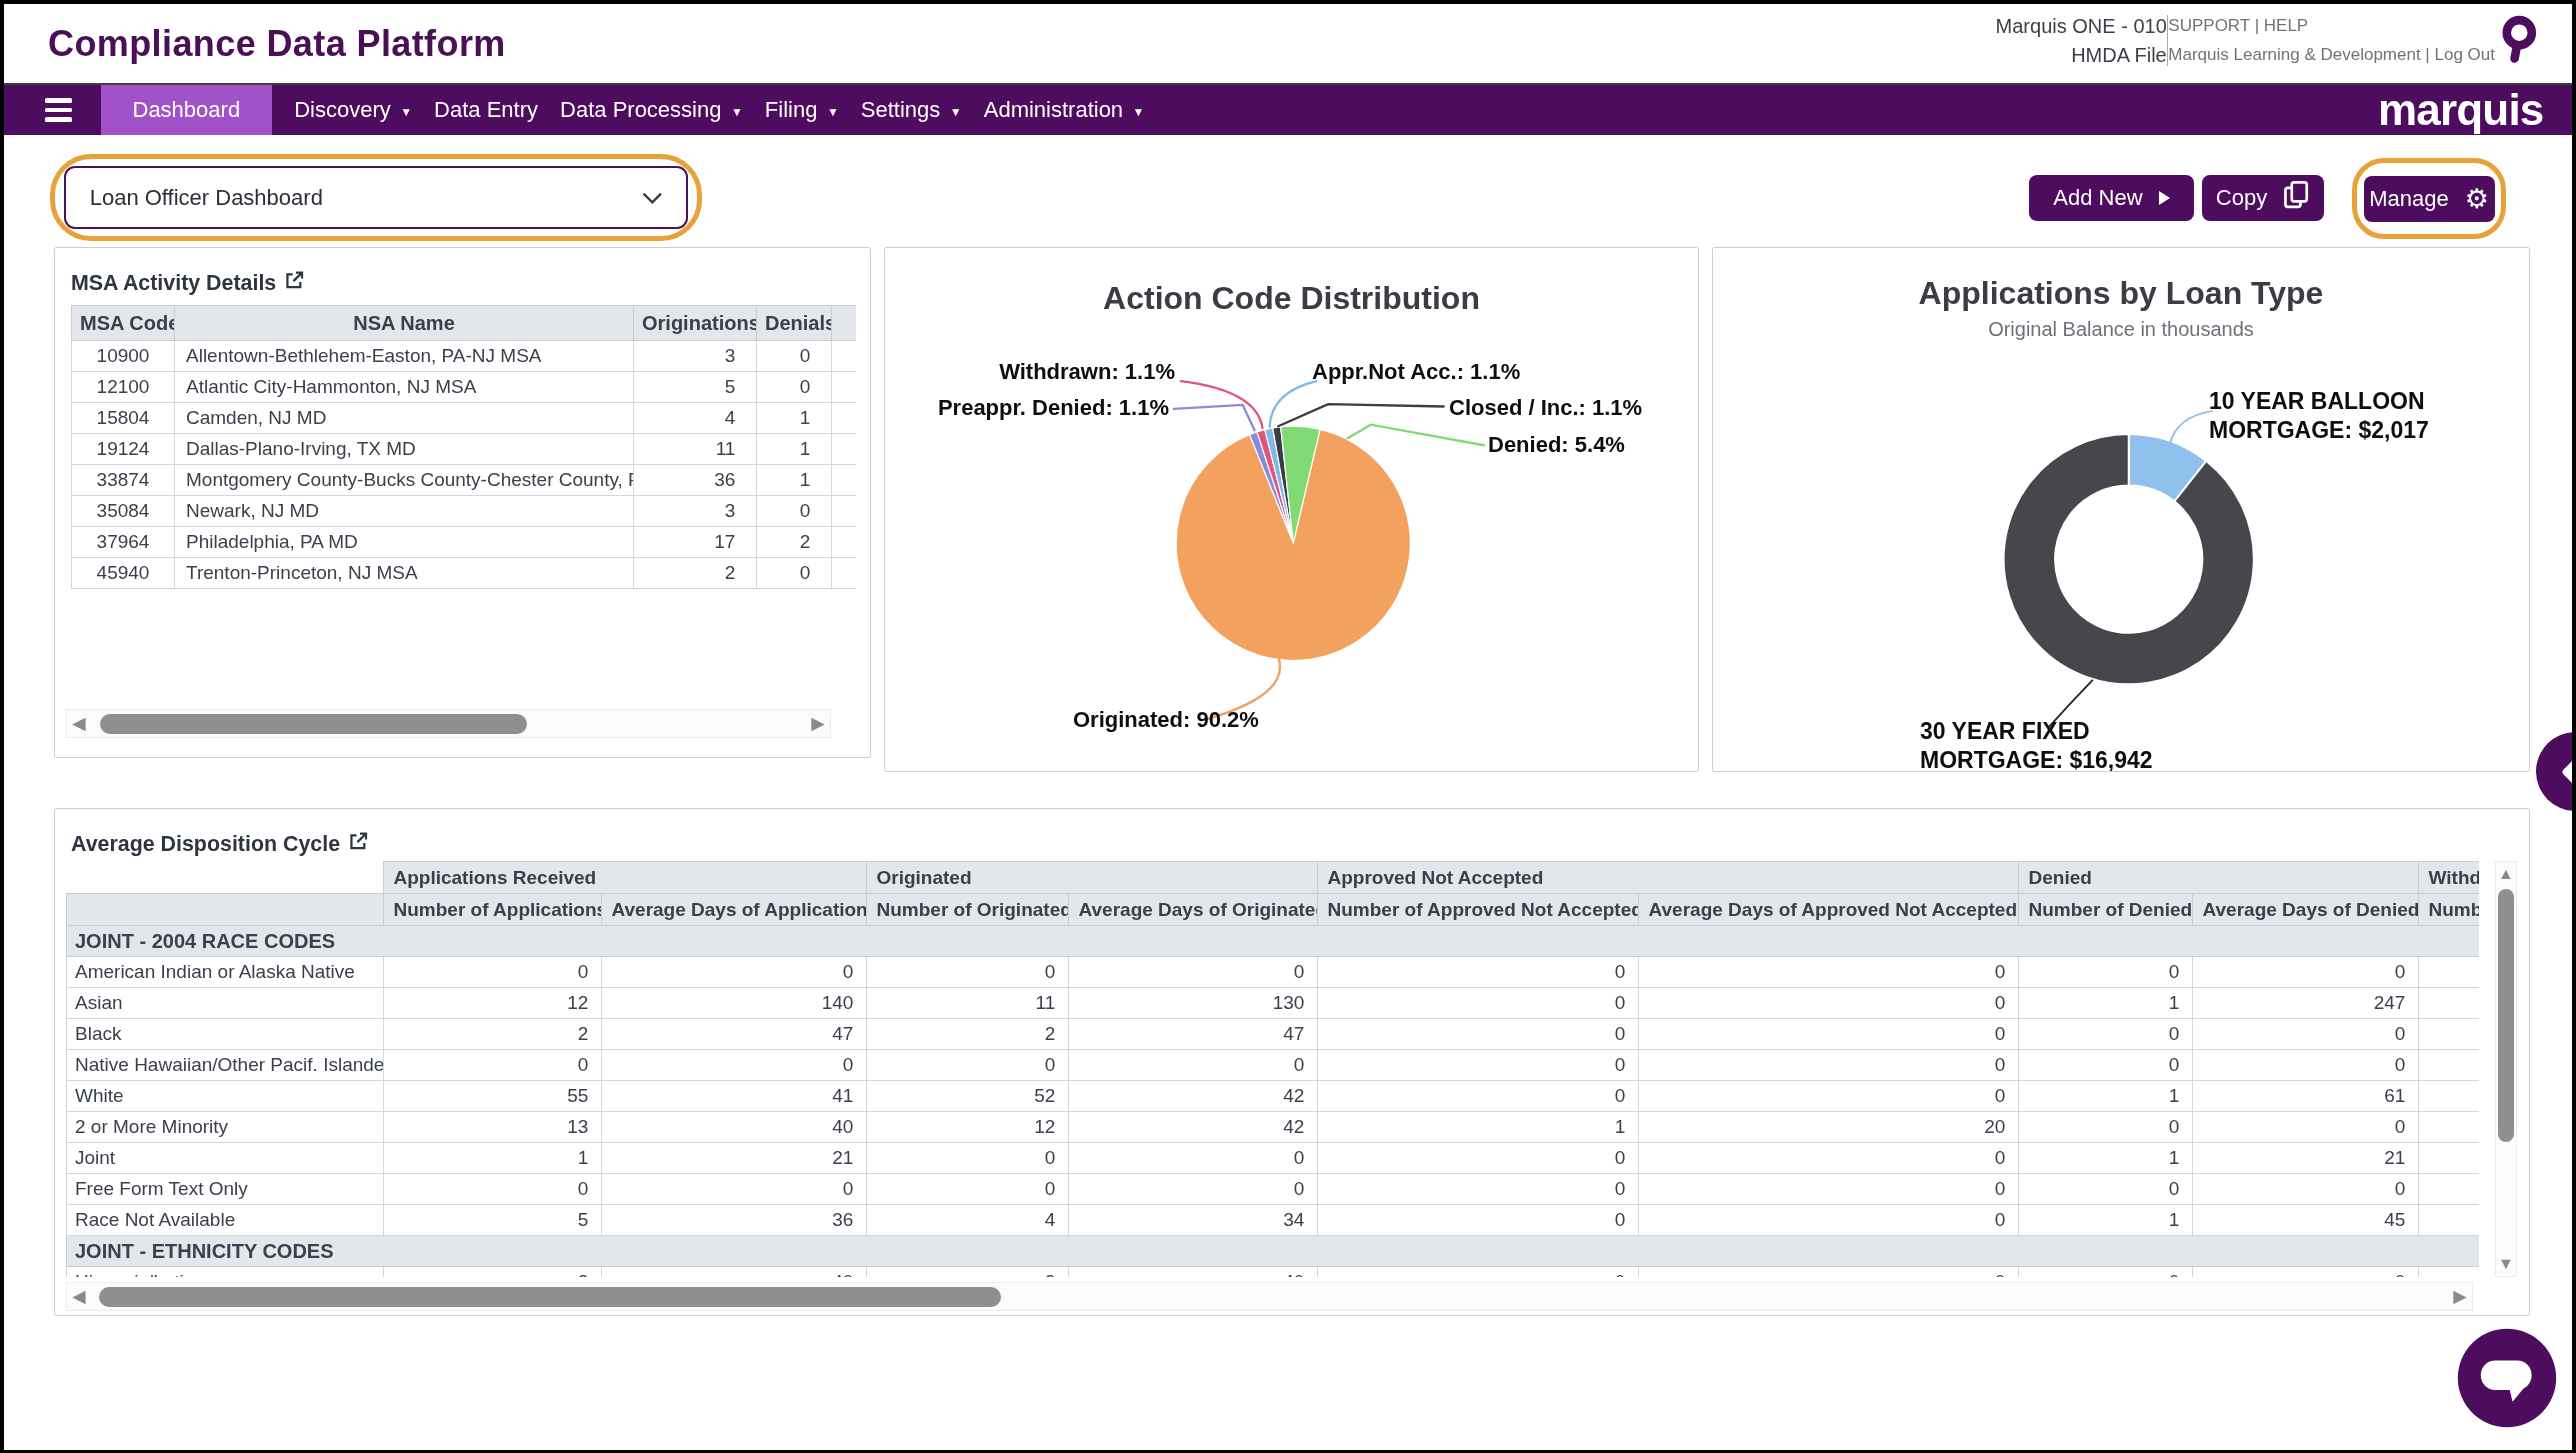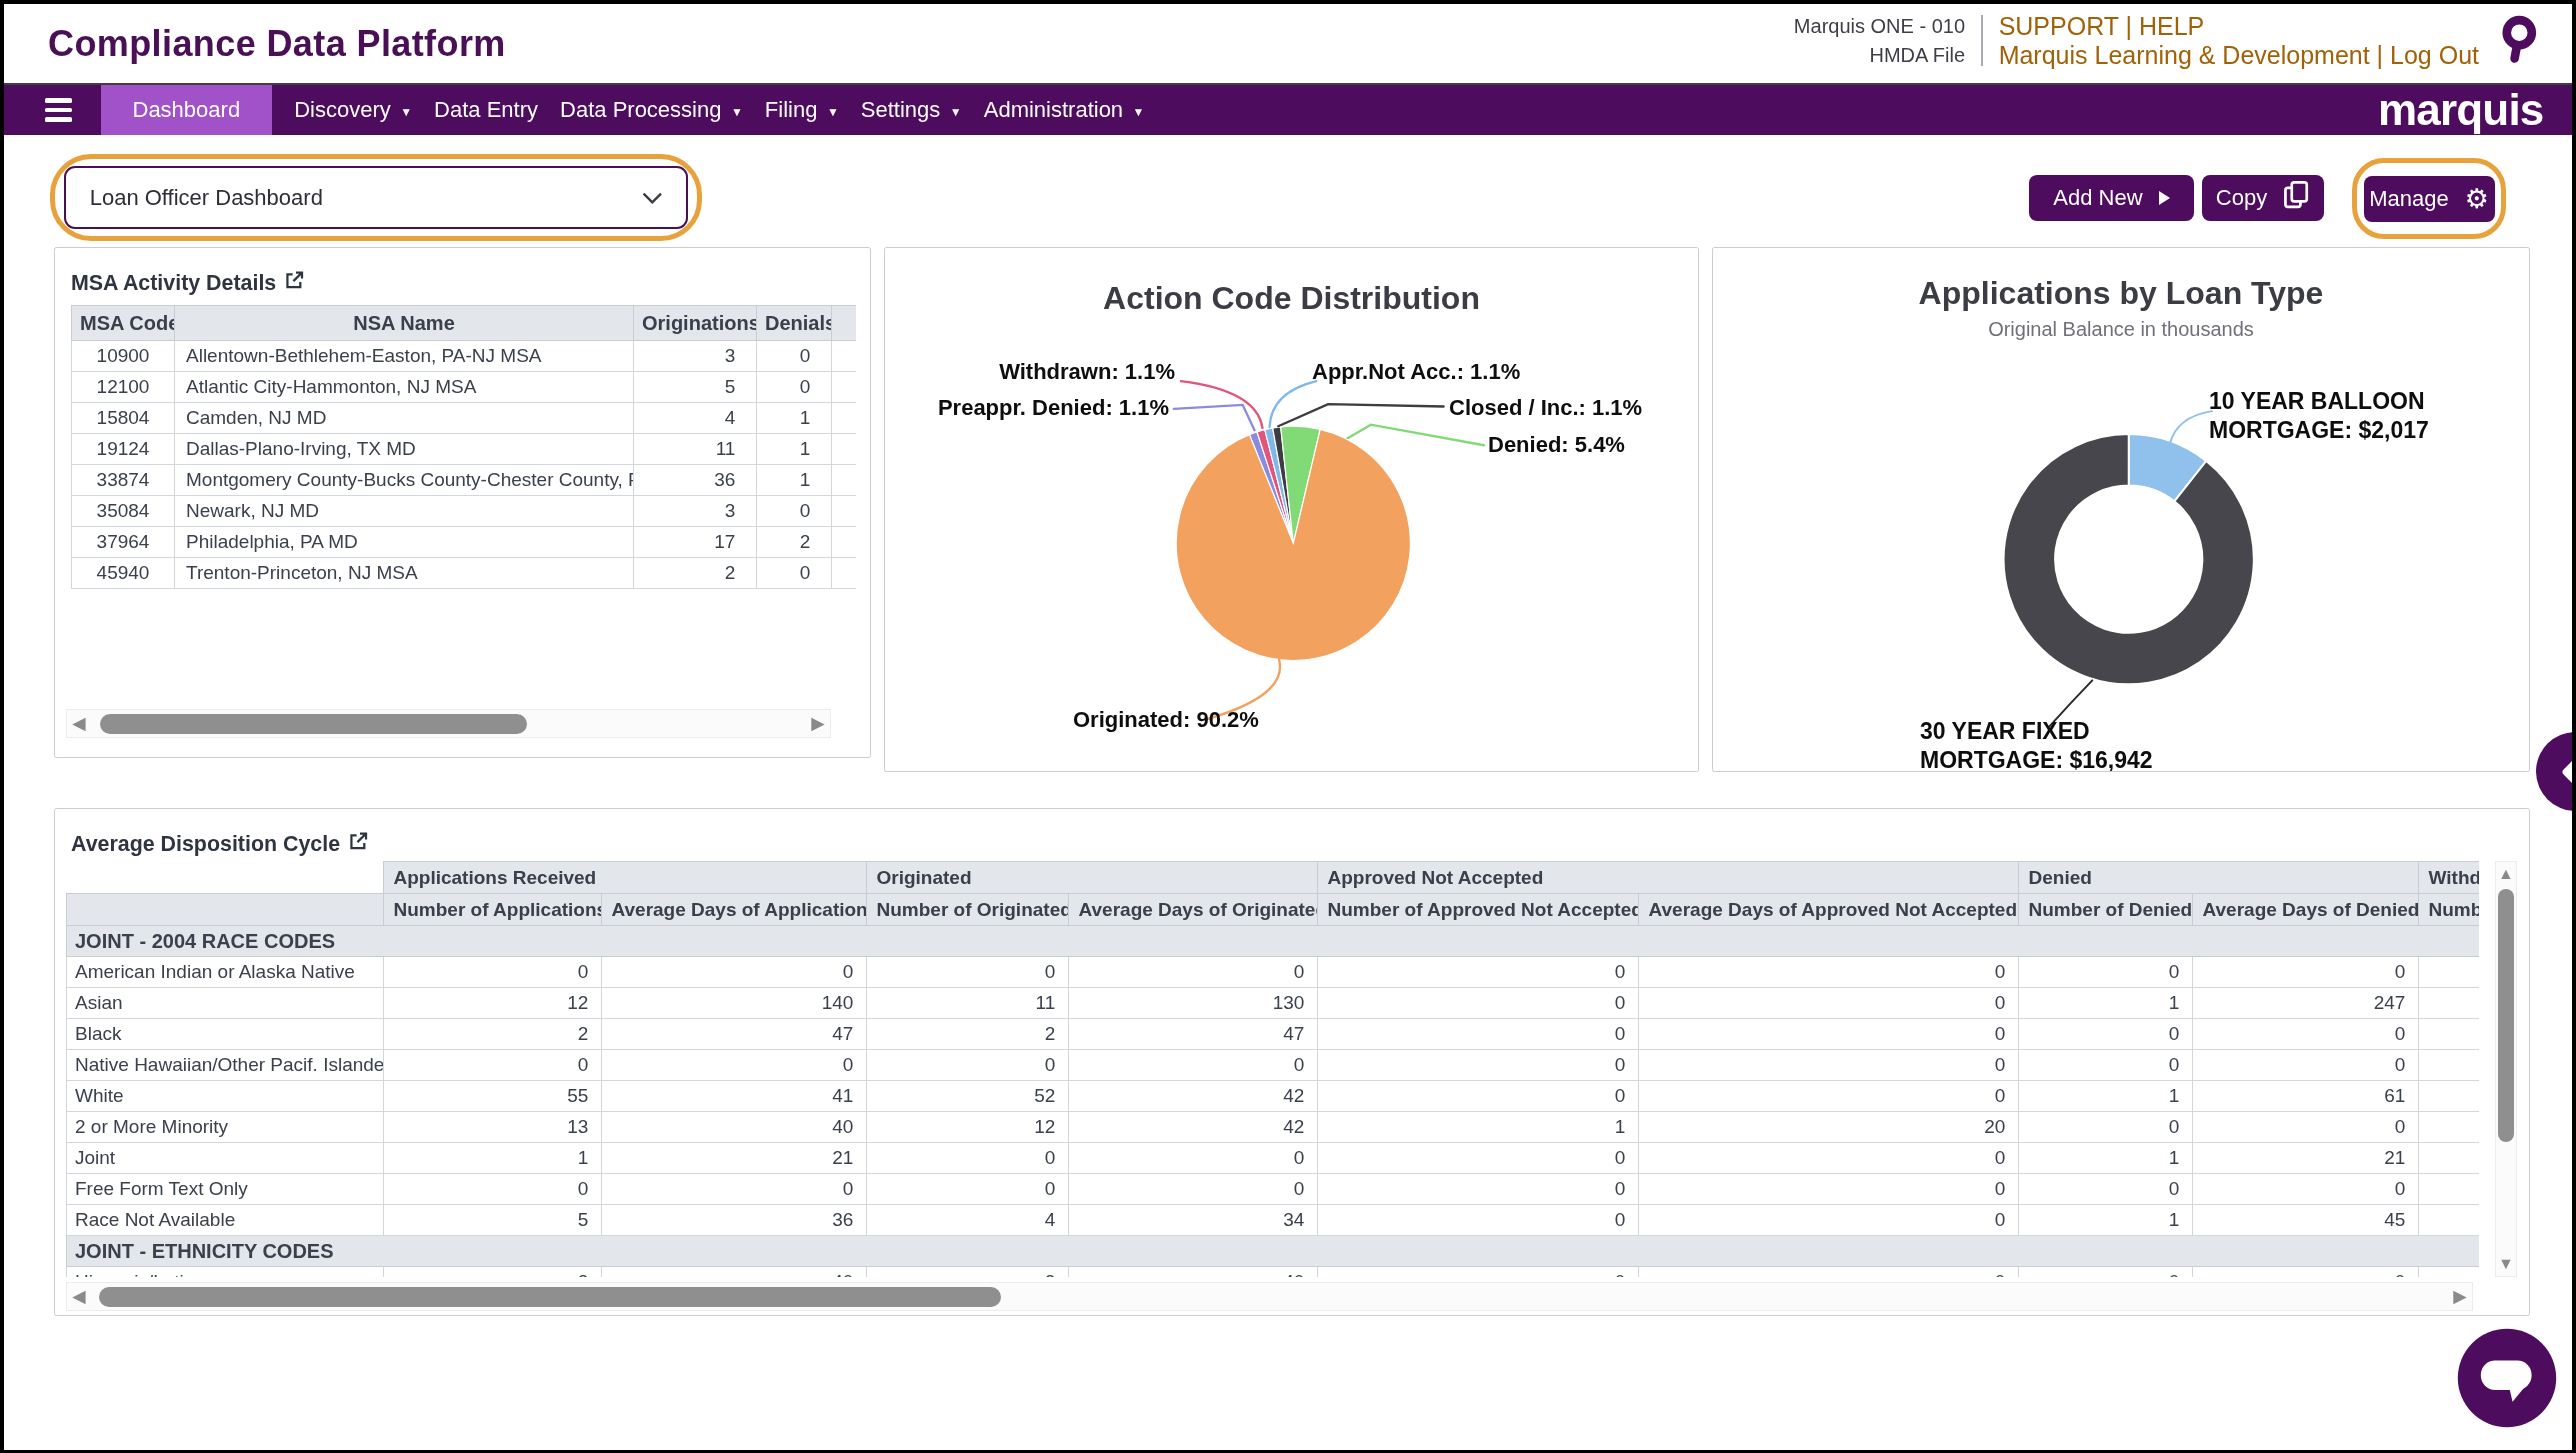--- a/index.html
+++ b/index.html
@@ -3,24 +3,24 @@
 <meta charset="utf-8">
 <style>
   * { margin:0; padding:0; box-sizing:border-box; }
   html,body { background:#000; }
   body { font-family:"Liberation Sans","DejaVu Sans",sans-serif; }
   .page { position:relative; width:2568px; height:1446px; margin:4px; background:#fff; overflow:hidden; }
 
   
   .topbar { position:absolute; left:0; top:0; width:100%; height:79px; background:#fff; }
   .app-title { position:absolute; left:44px; top:19px; font-size:36px; font-weight:bold; color:#4a1055; letter-spacing:0.4px; }
-  .top-right { position:absolute; right:30px; top:8px; display:flex; align-items:center; gap:16px; }
+  .top-right { position:absolute; right:30px; top:8px; display:flex; align-items:center; }
   .env-col { text-align:right; color:#3e3e48; font-size:20px; line-height:28.5px; }
   .tr-divider { width:1.6px; height:51px; background:#a9a9b0; }
-  .links-col { text-align:left; color:#a16207; font-size:25px; line-height:28.5px; }
+  .links-col { text-align:left; color:#737373; font-size:17px; line-height:28.5px; }
   .search-btn { width:47px; height:57px; display:flex; align-items:center; justify-content:center; cursor:pointer; }
 
   
   .navbar { position:absolute; left:0; top:79px; width:100%; height:52px; background:#4e0c5e; border-top:2.4px solid #3f3f3f; display:flex; align-items:stretch; padding-left:41px; }
   .hamburger { align-self:center; width:27px; margin-right:28.5px; cursor:pointer; }
   .hamburger span { display:block; width:27px; height:4.7px; background:#fff; border-radius:1.6px; margin:4.7px 0; }
   #nav-items { display:flex; align-items:stretch; gap:22px; }
   .nav-item { display:flex; align-items:center; color:#fff; font-size:22px; cursor:pointer; white-space:nowrap; }
   .nav-item.active { background:#a152c9; padding:0 32px; }
   .nav-item .caret { font-size:12px; margin-left:9.5px; position:relative; top:1.6px; }

